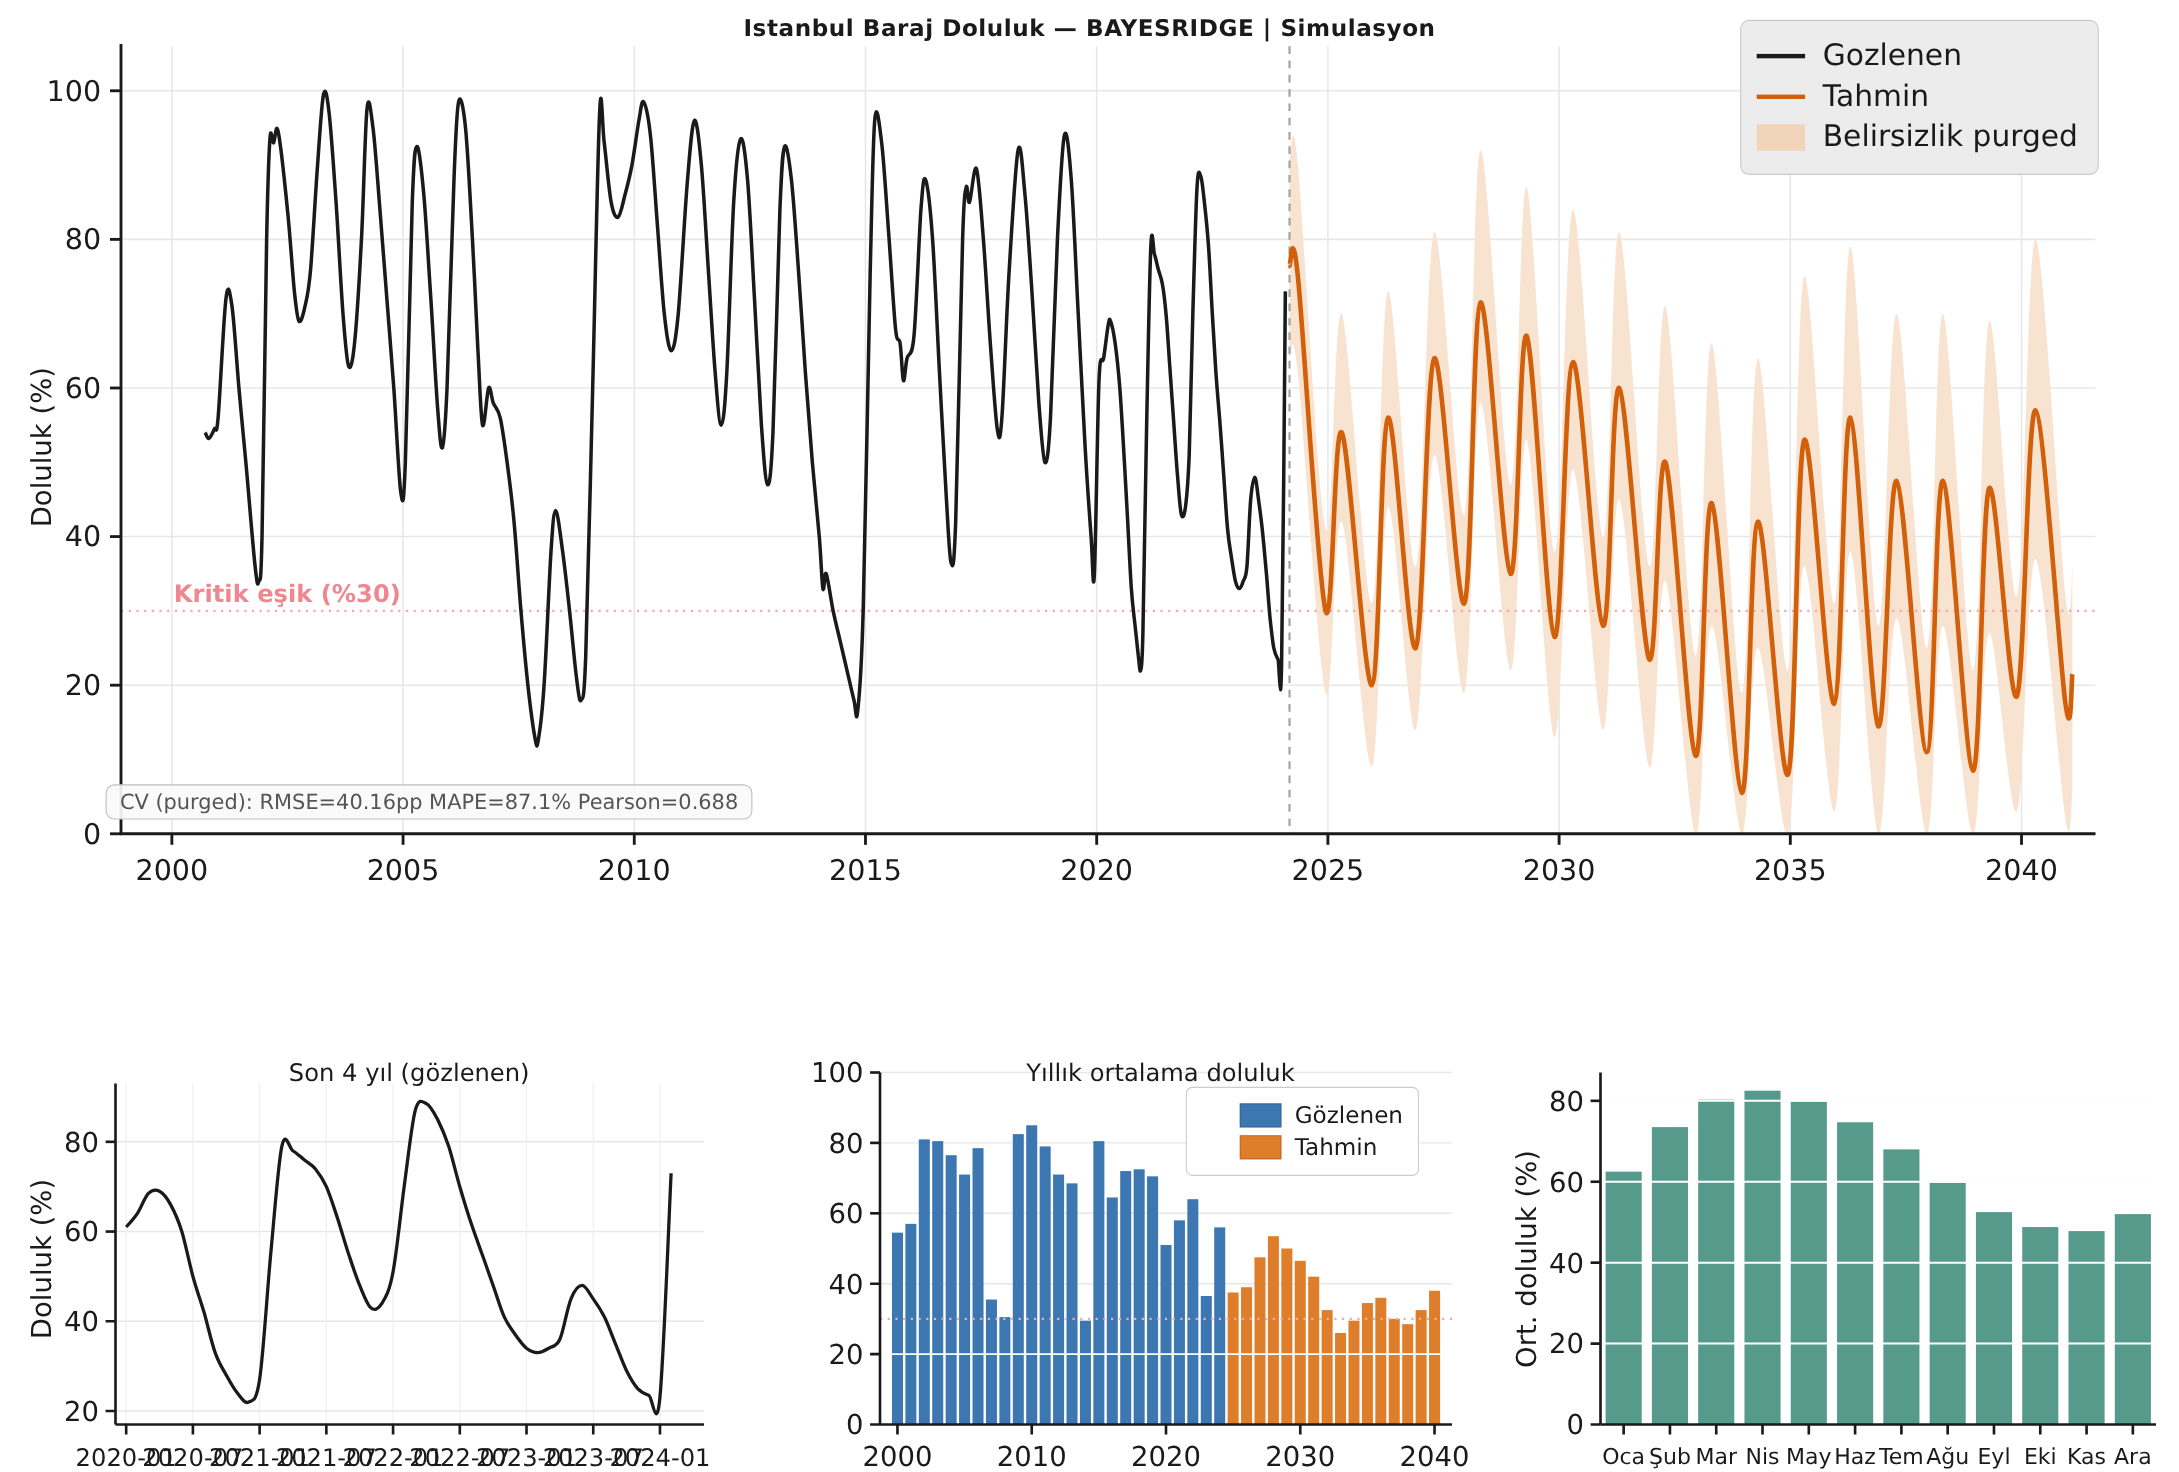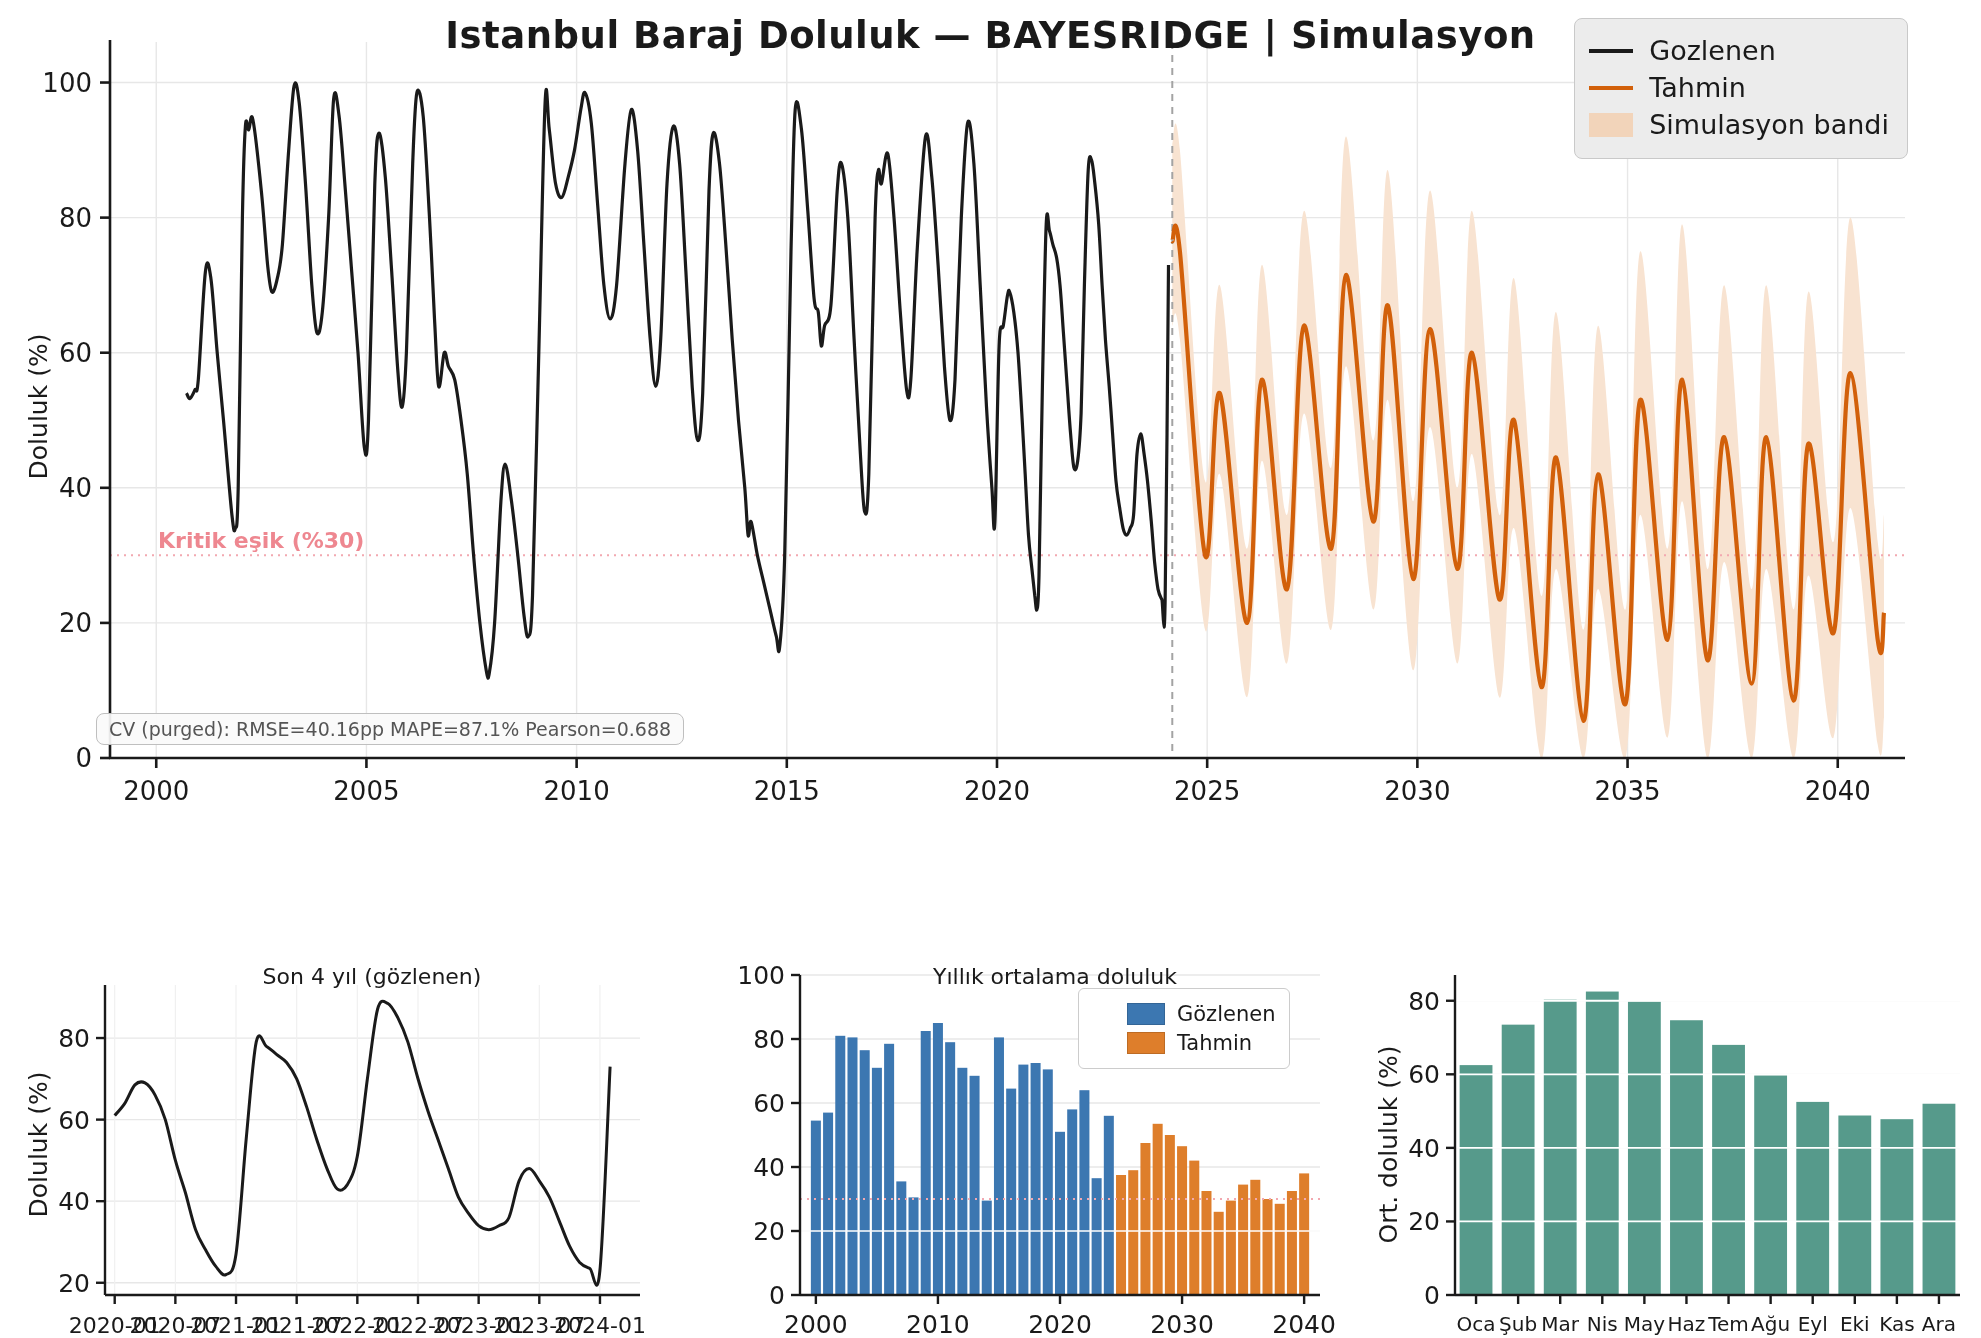--- a/index.html
+++ b/index.html
@@ -1,20 +1,20 @@
 <!DOCTYPE html>
 <html><head>
 <meta charset="utf-8">
 <style>
   html,body{margin:0;padding:0;background:#ffffff;}
   #canvas{position:relative;width:1981px;height:1338px;background:#ffffff;overflow:hidden;
           font-family:"DejaVu Sans",sans-serif;}
   svg{position:absolute;left:0;top:0;}
   .overlay{position:absolute;color:#1a1a1a;}
-  #main-title{left:0;right:0;top:14px;text-align:center;font-size:37px;font-weight:bold;letter-spacing:0.5px;}
+  #main-title{left:0;right:0;top:14px;text-align:center;font-size:21px;font-weight:bold;letter-spacing:0.5px;}
   #main-ylabel{left:-62px;top:392px;width:200px;transform:rotate(-90deg);font-size:25px;text-align:center;}
   #threshold-label{left:158px;top:528px;font-size:22px;color:#ee8790;font-weight:bold;}
   #cv-annotation{left:96px;top:713px;font-size:19px;color:#555555;background:rgba(250,250,250,0.92);
     border:1.5px solid #bfbfbf;border-radius:8px;padding:4px 12px;}
   #main-legend{right:73px;top:18px;background:#ececec;border:1.5px solid #c9c9c9;border-radius:8px;
     padding:10px 18px 12px 14px;}
   #main-legend .row{display:flex;align-items:center;margin:6px 0;font-size:27px;}
   #main-legend .swatch{width:44px;height:0;border-top-style:solid;margin-right:16px;}
   #main-legend .patch{width:44px;height:24px;margin-right:16px;}
   .sub-title{position:absolute;font-size:22px;color:#1a1a1a;text-align:center;transform:translateX(-50%);margin-top:26px;}
@@ -268,21 +268,21 @@
     <div class="row">
       <span class="swatch" id="lg-sw-0" style="border-top: 4px solid rgb(26, 26, 26);"></span>
       <span>Gozlenen</span>
     </div>
     <div class="row">
       <span class="swatch" id="lg-sw-1" style="border-top: 4px solid rgb(210, 96, 10);"></span>
       <span>Tahmin</span>
     </div>
     <div class="row">
       <span class="patch" id="lg-sw-2" style="background: rgb(242, 212, 186);"></span>
-      <span>Simulasyon bandi</span>
+      <span>Belirsizlik purged</span>
     </div>
   </div>
 
   <div class="sub-title" style="left:372px;top:938px;">Son 4 yıl (gözlenen)</div>
   <div class="sub-title" style="left:1055px;top:938px;">Yıllık ortalama doluluk</div>
 
   <div class="sub-ylabel" style="left:-82px;top:1130px;">Doluluk (%)</div>
   <div class="sub-ylabel" style="left:1268px;top:1130px;">Ort. doluluk (%)</div>
 
   <div id="mid-legend" style="left:1078px;top:988px;padding-left:48px;">

